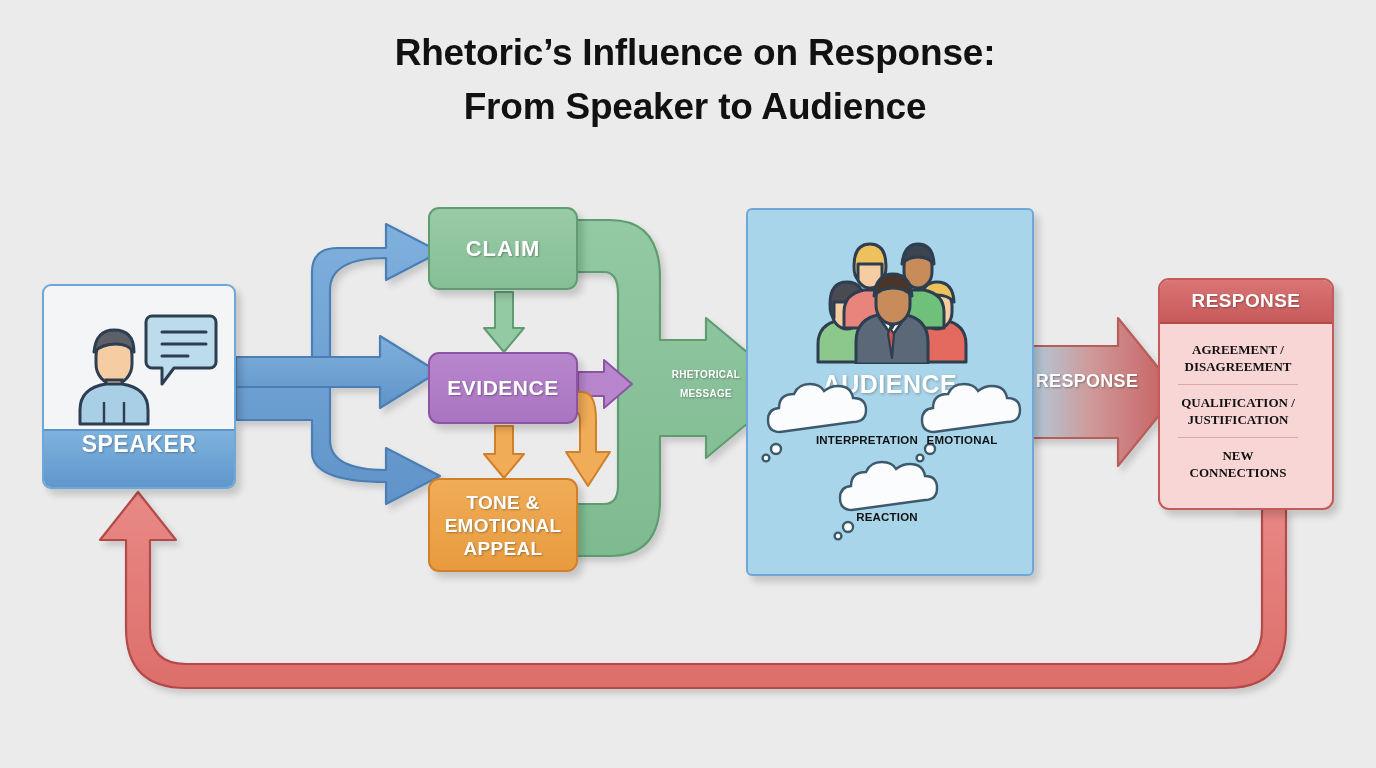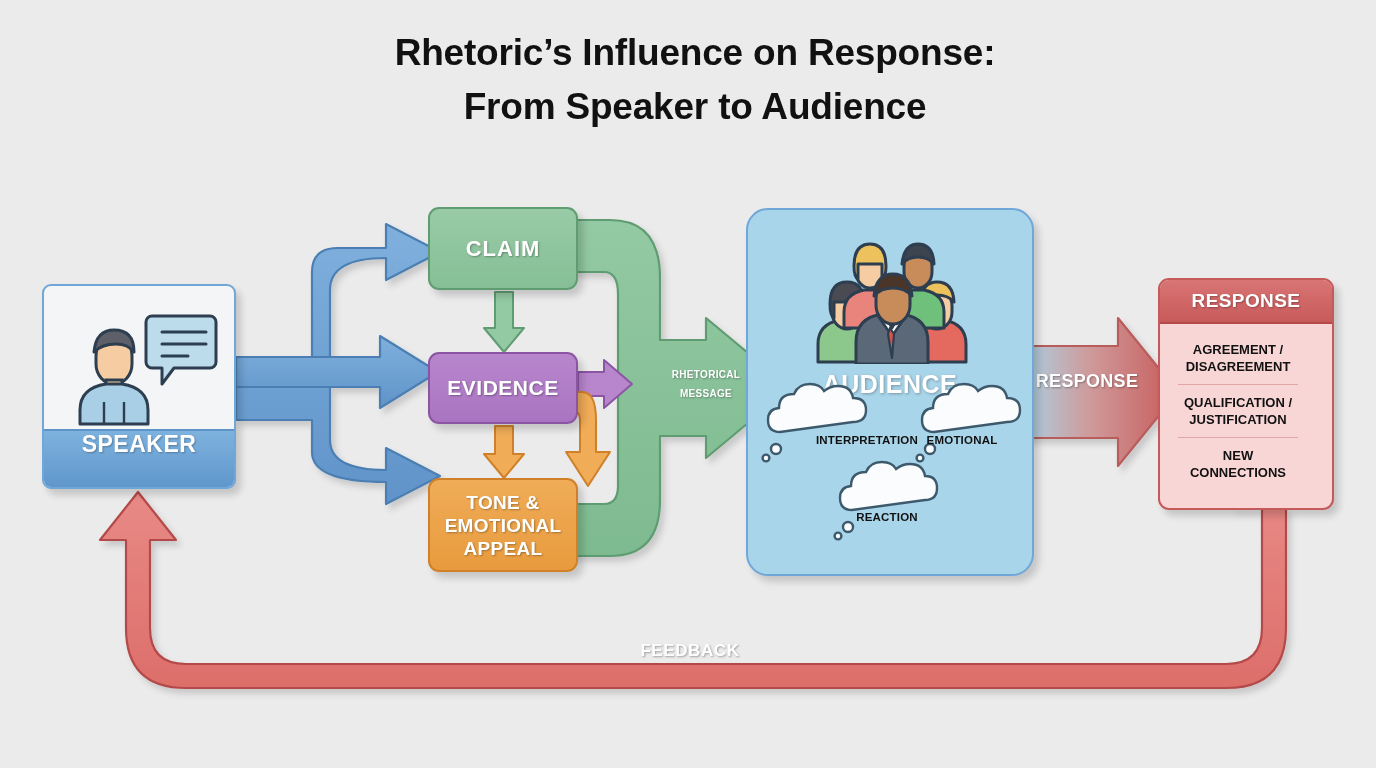--- a/index.html
+++ b/index.html
@@ -61,21 +61,21 @@
   }
   #tone{
     left:428px;top:478px;width:150px;height:94px;
     background:linear-gradient(180deg,#f0ac57 0%,#e89b3e 100%);
     border:2px solid #cf8029;font-size:19px;line-height:23px;letter-spacing:.3px;
   }
 
   
   #audience{
     left:746px;top:208px;width:288px;height:368px;
-    background:#a9d5ea;border:2px solid #6ea7d8;border-radius:22px;
+    background:#a9d5ea;border:2px solid #6ea7d8;border-radius:6px;
   }
   #audience-label{
     position:absolute;left:0;top:160px;width:100%;text-align:center;
     color:#fff;font-weight:bold;font-size:25px;letter-spacing:.5px;
     text-shadow:1px 1px 3px rgba(0,0,0,.3);
   }
   #audience-people{position:absolute;left:64px;top:14px;width:160px;height:140px;}
 
   .cloud-label{
     position:absolute;color:#111;font-weight:bold;
@@ -93,21 +93,21 @@
   }
   #response-header{
     height:42px;background:linear-gradient(180deg,#d97575 0%,#c85a5a 100%);
     border-bottom:2px solid #b44a4a;
     display:flex;align-items:center;justify-content:center;
   }
   #response-header span{
     color:#fff;font-weight:bold;font-size:19px;letter-spacing:.4px;
     text-shadow:1px 1px 2px rgba(0,0,0,.3);
   }
-  #response-body{padding:8px 24px 0 8px;}
+  #response-body{padding:8px 24px 0 8px;font-family:Liberation Serif, serif;}
   .resp-item{
     color:#111;font-weight:bold;font-size:13px;line-height:17px;
     text-align:center;padding:9px 2px;
   }
   .resp-sep{height:1px;background:#e2a6a6;margin:0 10px;}
 
   
   .flow-label{
     position:absolute;color:#fff;font-weight:bold;text-align:center;
     text-shadow:1px 1px 2px rgba(0,0,0,.32);
@@ -243,21 +243,20 @@
     </div>
   </div>
 
   <div class="flow-label" id="lbl-rhetorical">
     <div>RHETORICAL</div>
     <div>MESSAGE</div>
   </div>
 
   <div class="flow-label" id="lbl-response-arrow">RESPONSE</div>
 
-  <div class="flow-label" id="lbl-feedback">FEEDBACK</div>
 
   <div class="card shadow" id="audience">
     <svg id="audience-people" viewBox="0 0 160 140">
 
       <g>
         <path d="M6 138 v-18 q0 -20 22 -24 h14 q22 4 22 24 v18 z" fill="#8cc78c" stroke="#2d3e50" stroke-width="3" stroke-linejoin="round"></path>
         <path d="M20 82 a15 17 0 0 1 30 0 v6 a15 17 0 0 1 -30 0 z" fill="#f6cda2" stroke="#2d3e50" stroke-width="3"></path>
         <path d="M18 80 q0 -22 17 -22 q17 0 17 22 q0 12 -4 14 v-16 h-26 v16 q-4 -2 -4 -14z" fill="#4a4a52" stroke="#2d3e50" stroke-width="3" stroke-linejoin="round"></path>
       </g>
 

